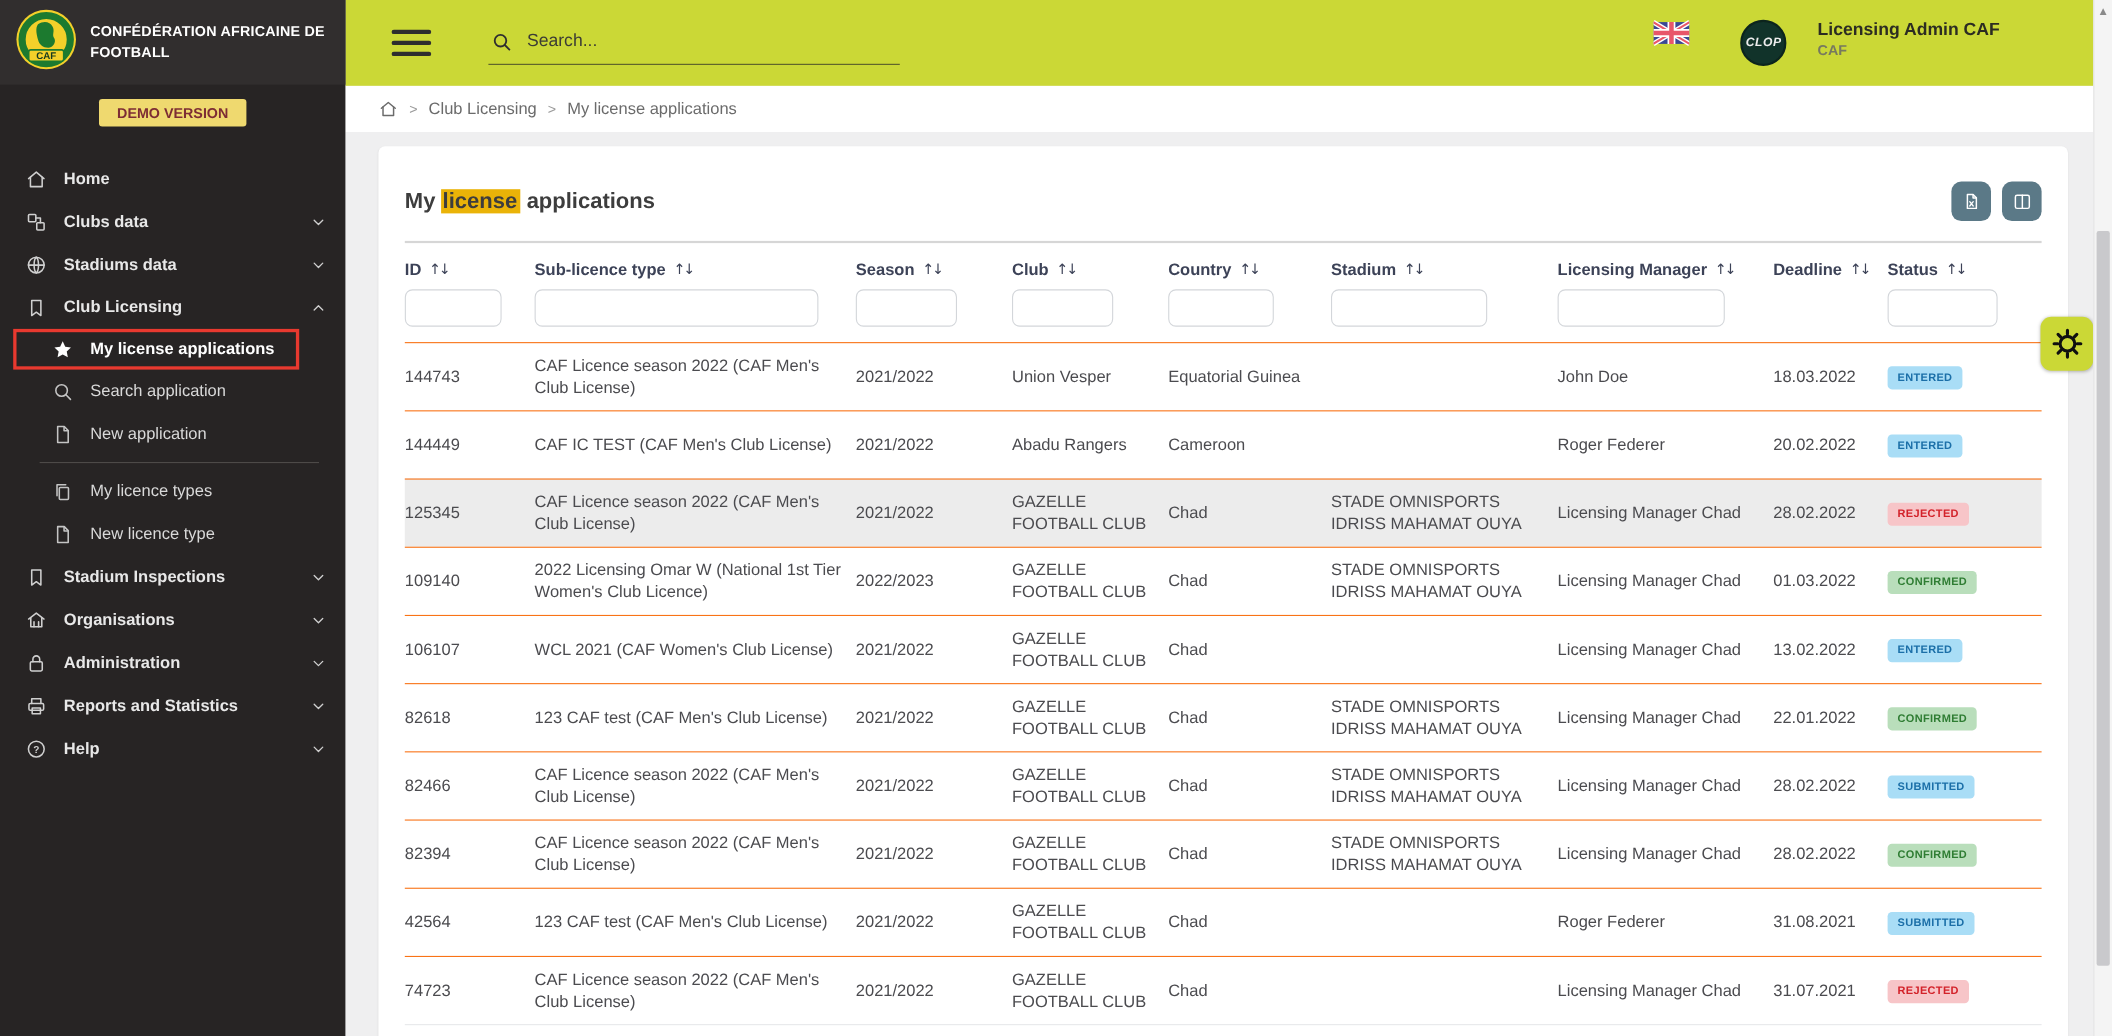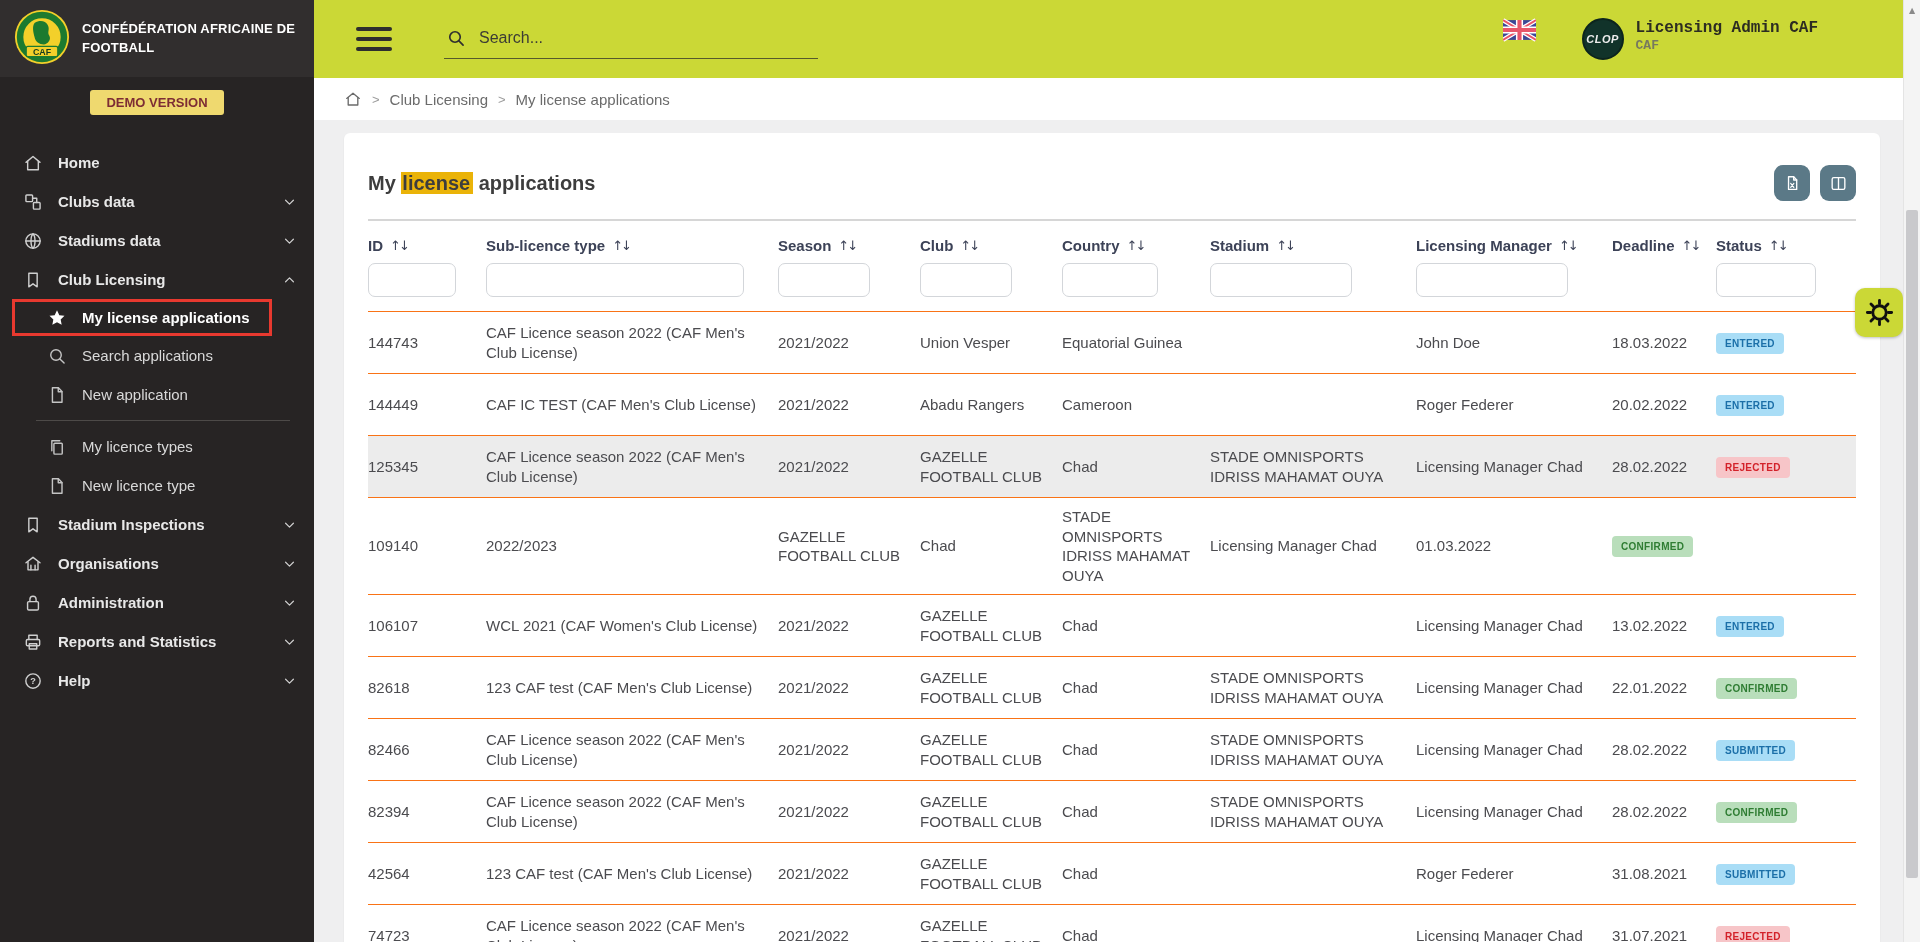--- a/index.html
+++ b/index.html
@@ -30,21 +30,21 @@
   .topbar { position:absolute; left:314px; top:0; right:0; height:78px; background:#cbd836; display:flex; align-items:center; z-index:4; }
   .burger { margin-left:42px; width:36px; display:flex; flex-direction:column; gap:6px; cursor:pointer; }
   .burger div { height:4px; background:#2e2e2e; border-radius:2px; }
   .search { margin-left:52px; display:flex; align-items:center; gap:13px; border-bottom:1px solid #565a2b; padding:8px 2px 10px; width:374px; }
   .search svg { width:20px; height:20px; color:#2f2f2f; flex:none; }
   .search input { background:transparent; border:none; outline:none; font-size:16px; color:#333; width:100%; font-family:inherit; }
   .search input::placeholder { color:#3c3c35; }
   .tb-right { margin-left:auto; display:flex; align-items:flex-start; padding-right:102px; }
   .flag { width:33px; height:24px; border-radius:2px; overflow:hidden; flex:none; cursor:pointer; display:flex; }
   .avatar { width:42px; height:42px; border-radius:50%; background:#11332a; color:#ededed; display:flex; align-items:center; justify-content:center; font-size:11px; font-weight:bold; font-style:italic; letter-spacing:.5px; margin-left:46px; flex:none; border:2px solid #0c241d; cursor:pointer; }
-  .userbox { margin-left:12px; line-height:1.25; cursor:pointer;font-family:Liberation Mono, monospace; }
+  .userbox { margin-left:28px; line-height:1.25; cursor:pointer; }
   .uname { font-size:16px; font-weight:bold; color:#2c2c22; }
   .uorg { font-size:13px; color:#77795f; font-weight:bold; }
 
   
   .breadcrumb { position:absolute; left:314px; top:78px; right:17px; height:42px; background:#fff; display:flex; align-items:center; padding-left:30px; gap:10px; font-size:15px; color:#6b6b6b; z-index:3; }
   .bc-home { display:flex; color:#6b6b6b; cursor:pointer; }
   .bc-home svg { width:18px; height:18px; }
   .bc-sep { color:#9b9b9b; font-size:13px; }
   .bc-link { cursor:pointer; }
 
@@ -158,21 +158,21 @@
         </span>
         <span class="nav-label">My license applications</span>
       </div>
       <div class="nav-item sub">
         <span class="nav-icon">
           <svg viewBox="0 0 24 24" fill="none" stroke="currentColor" stroke-width="1.7" stroke-linecap="round" stroke-linejoin="round">
             <circle cx="10.8" cy="10.8" r="6.3"></circle>
             <path d="M15.5 15.5l5 5"></path>
           </svg>
         </span>
-        <span class="nav-label">Search applications</span>
+        <span class="nav-label">Search application</span>
       </div>
       <div class="nav-item sub">
         <span class="nav-icon">
           <svg viewBox="0 0 24 24" fill="none" stroke="currentColor" stroke-width="1.7" stroke-linecap="round" stroke-linejoin="round">
             <path d="M6.5 3.3h7.2l4.3 4.4v13H6.5z"></path>
             <path d="M13.5 3.5v4.5h4.4"></path>
           </svg>
         </span>
         <span class="nav-label">New application</span>
       </div>
@@ -420,20 +420,21 @@
             <div class="td td-season">2021/2022</div>
             <div class="td td-club">GAZELLE FOOTBALL CLUB</div>
             <div class="td td-country">Chad</div>
             <div class="td td-stadium">STADE OMNISPORTS IDRISS MAHAMAT OUYA</div>
             <div class="td td-manager">Licensing Manager Chad</div>
             <div class="td td-deadline">28.02.2022</div>
             <div class="td td-status"><span class="badge" style="background: rgb(247, 197, 200); color: rgb(211, 34, 42);">REJECTED</span></div>
           </div>
           <div class="tr tgrid">
             <div class="td td-id">109140</div>
+            <div class="td td-type">2022 Licensing Omar W (National 1st Tier Women's Club Licence)</div>
             <div class="td td-season">2022/2023</div>
             <div class="td td-club">GAZELLE FOOTBALL CLUB</div>
             <div class="td td-country">Chad</div>
             <div class="td td-stadium">STADE OMNISPORTS IDRISS MAHAMAT OUYA</div>
             <div class="td td-manager">Licensing Manager Chad</div>
             <div class="td td-deadline">01.03.2022</div>
             <div class="td td-status"><span class="badge" style="background: rgb(185, 222, 187); color: rgb(47, 125, 51);">CONFIRMED</span></div>
           </div>
           <div class="tr tgrid">
             <div class="td td-id">106107</div>

